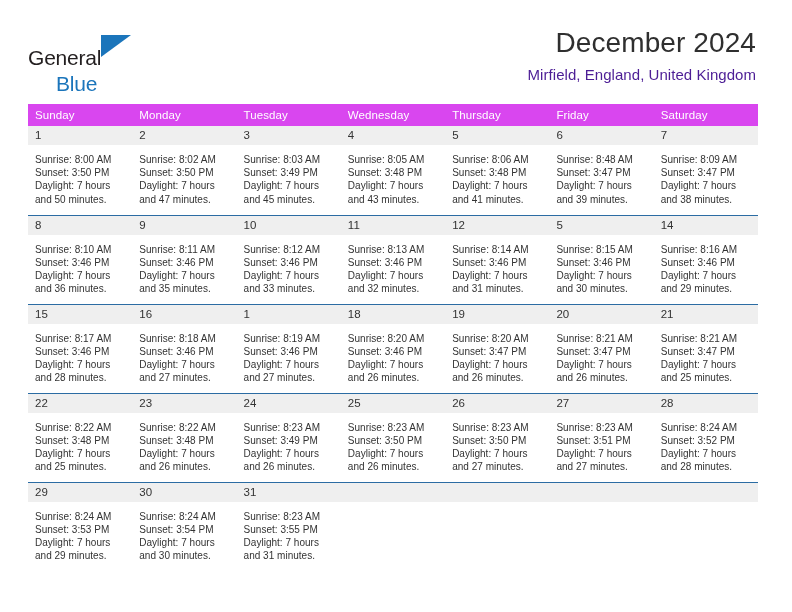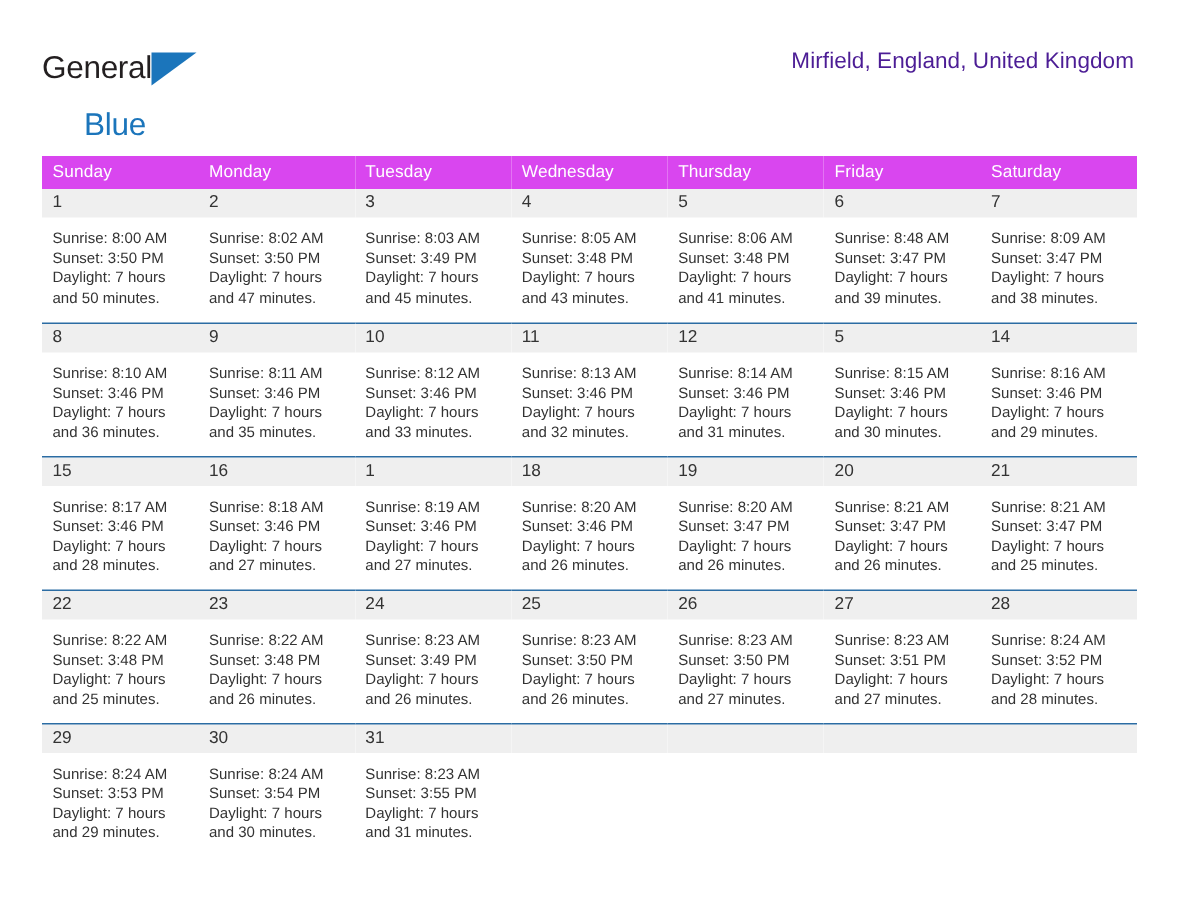--- a/index.html
+++ b/index.html
@@ -27,21 +27,21 @@
   .logo {
     position: absolute;
     left: 0;
     top: 8px;
     width: 120px;
     height: 50px;
   }
   .logo-general {
     position: absolute;
     left: 0;
-    top: 0;
+    top: 12px;
     font-size: 21px;
     color: #231f20;
     letter-spacing: -0.2px;
     line-height: 24px;
   }
   .logo-blue {
     position: absolute;
     left: 28px;
     top: 38px;
     font-size: 21px;
@@ -151,20 +151,21 @@
 
   <div class="header">
 
     <div class="logo">
       <span class="logo-general">General</span>
       <span class="logo-flag"></span>
       <span class="logo-blue">Blue</span>
     </div>
 
     <div class="title-wrap">
+      <div class="cal-title">December 2024</div>
       <div class="cal-subtitle">Mirfield, England, United Kingdom</div>
     </div>
 
   </div>
 
   <table class="calendar">
     <thead>
       <tr>
         <th>Sunday</th>
         <th>Monday</th>

